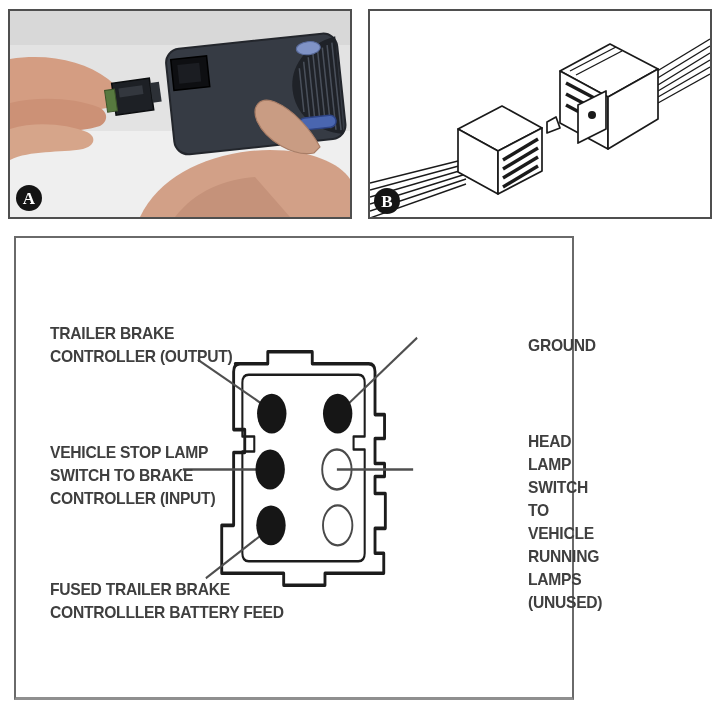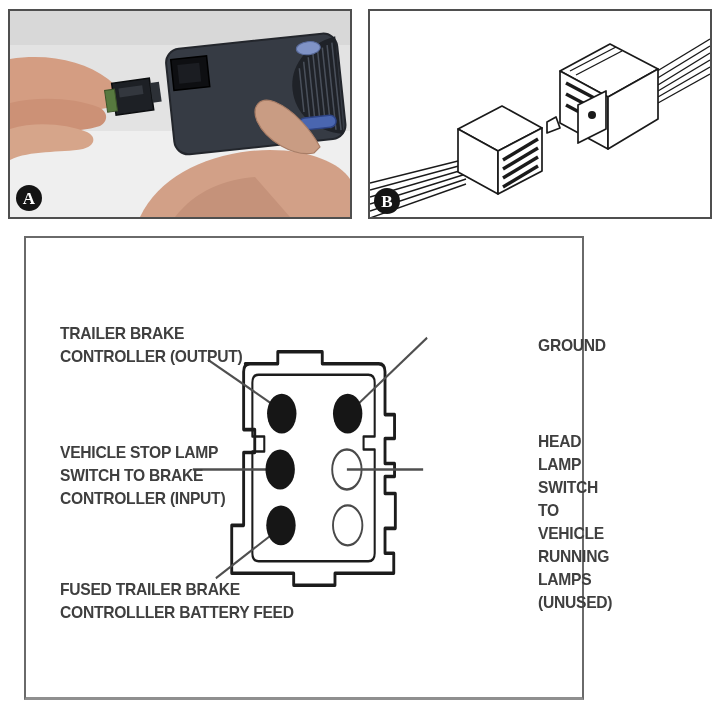--- a/index.html
+++ b/index.html
@@ -1,21 +1,21 @@
 <!DOCTYPE html>
 <html><head>
 <meta charset="utf-8">
 <style>
   html,body{margin:0;padding:0;background:#ffffff;}
   #stage{position:relative;width:720px;height:708px;background:#ffffff;overflow:hidden;
          font-family:"Liberation Sans",sans-serif;}
   .panel{position:absolute;box-sizing:border-box;background:#ffffff;}
   #panel-a{left:8px;top:9px;width:344px;height:210px;border:2px solid #4f4f4f;}
   #panel-b{left:368px;top:9px;width:344px;height:210px;border:2px solid #4f4f4f;}
-  #panel-diagram{left:24px;top:236px;width:560px;height:464px;border:2px solid #6a6a6a;border-bottom:3px solid #8f8f8f;}
+  #panel-diagram{left:14px;top:236px;width:560px;height:464px;border:2px solid #6a6a6a;border-bottom:3px solid #8f8f8f;}
   .fill-svg{position:absolute;left:0;top:0;width:100%;height:100%;display:block;}
   .lbl{position:absolute;font-weight:bold;font-size:17px;line-height:23px;color:#3f3f3f;
        letter-spacing:-0.3px;white-space:pre-line;transform:scaleX(.92);transform-origin:left top;}
   .outline{fill:#ffffff;stroke:#1c1c1c;stroke-width:3.6;stroke-linejoin:round;}
   .inline{fill:none;stroke:#1c1c1c;stroke-width:2.6;stroke-linejoin:round;}
   .callout{stroke:#4f4f4f;stroke-width:2.3;fill:none;}
   .pin-open{stroke:#4a4a4a;stroke-width:2.4;}
   .badge-circle{fill:#141414;}
   .badge-letter{fill:#ffffff;font-family:"Liberation Serif",serif;font-weight:bold;font-size:17px;}
   .bline{stroke:#1a1a1a;stroke-width:1.7;fill:#ffffff;stroke-linejoin:round;}

